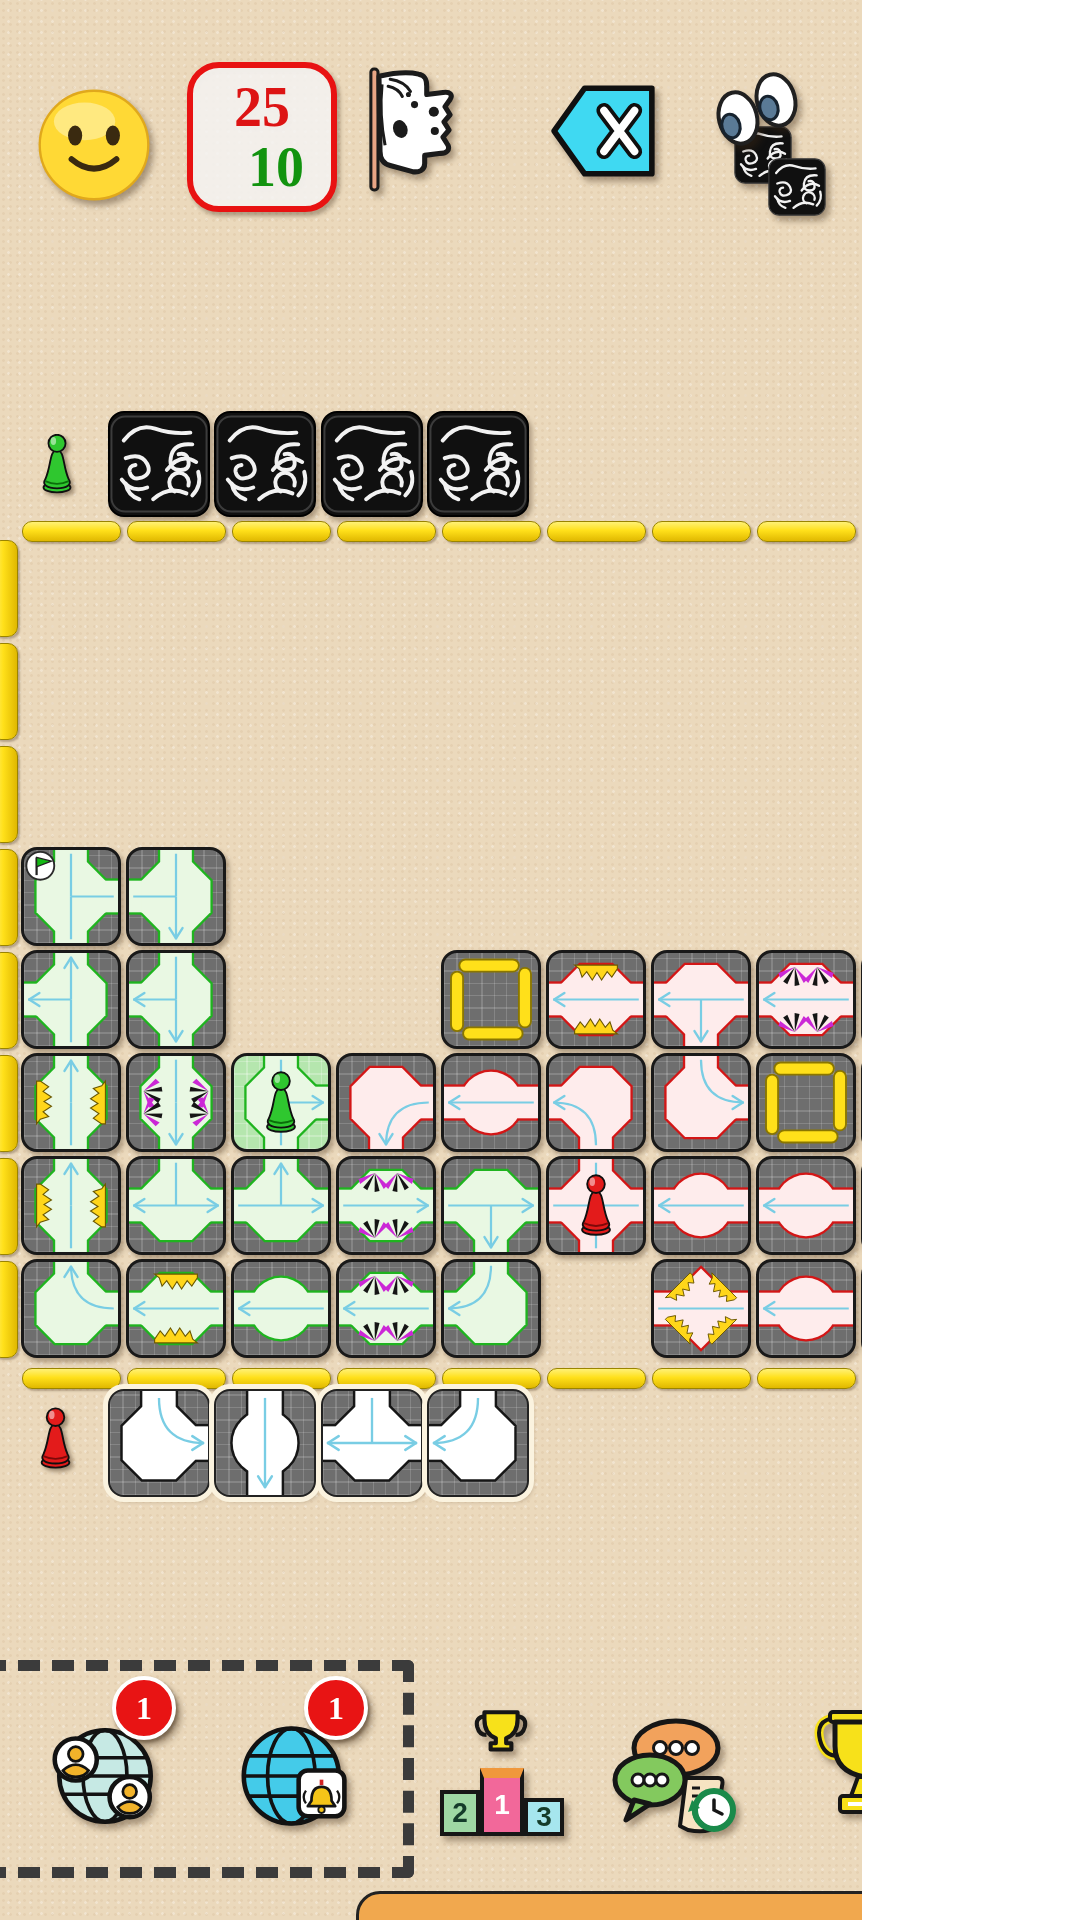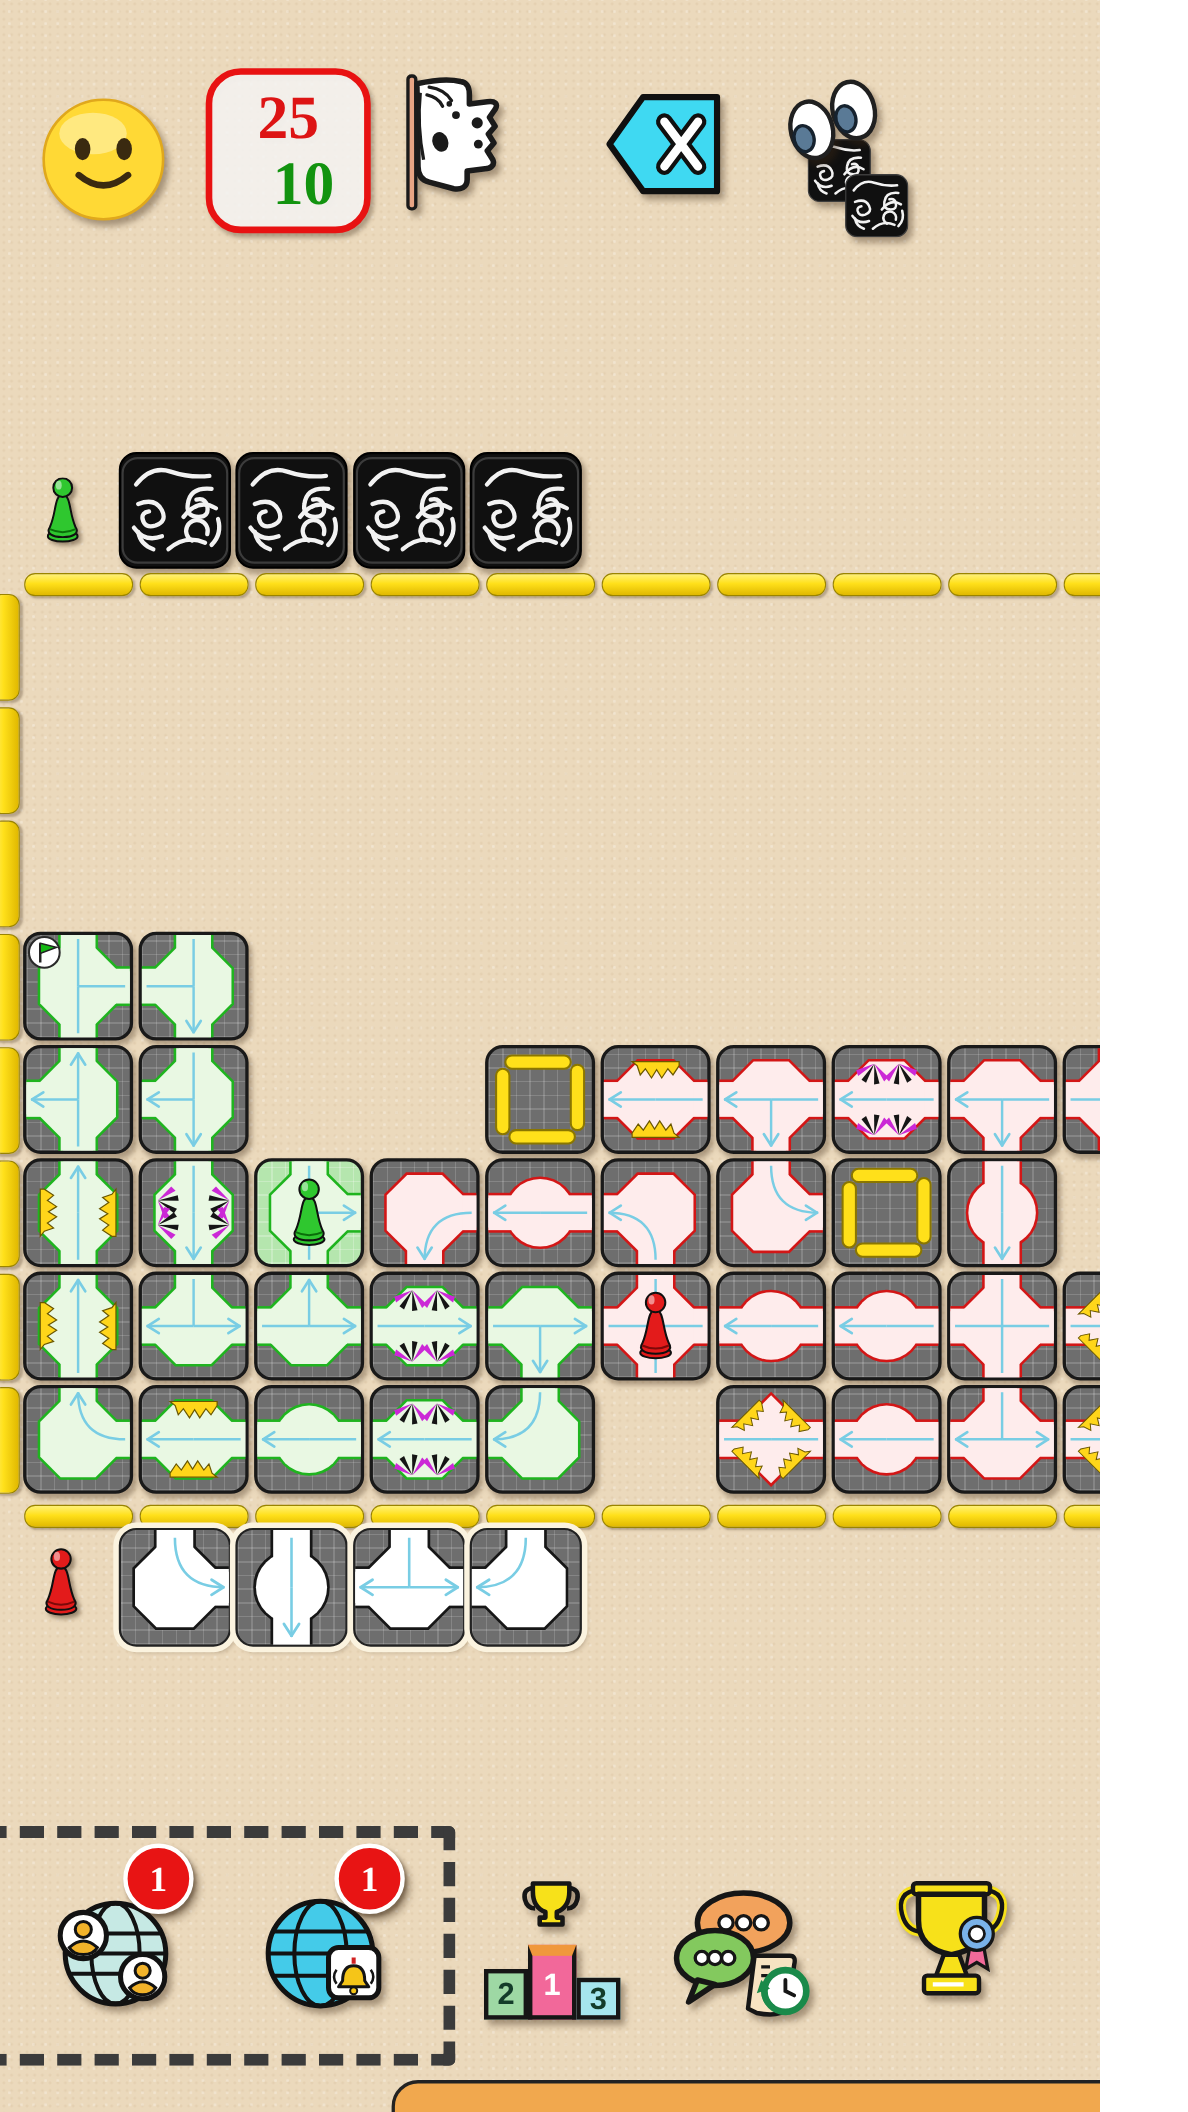--- a/index.html
+++ b/index.html
@@ -1,17 +1,17 @@
 <!DOCTYPE html>
 <html><head>
 <meta charset="utf-8">
 <style>
   html,body{margin:0;padding:0;}
   .screen{
-    position:relative;width:1000px;height:1920px;overflow:hidden;
+    position:relative;width:862px;height:1920px;overflow:hidden;
     font-family:"Liberation Sans",sans-serif;
     background-color:#ebd9bc;
     background-image:
       radial-gradient(rgba(160,120,70,.09) 1px, transparent 1.7px),
       radial-gradient(rgba(255,255,255,.28) 1px, transparent 1.7px);
     background-size:7px 7px,11px 11px;
     background-position:0 0,3px 5px;
   }
   .abs{position:absolute;}
   .icon{filter:drop-shadow(4px 5px 3px rgba(60,40,20,.4));}

